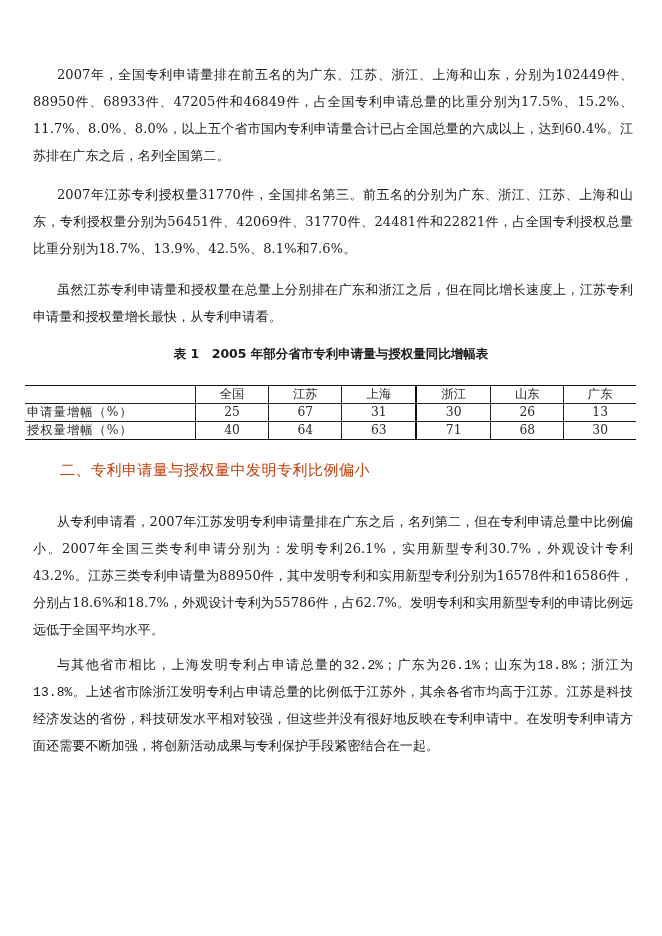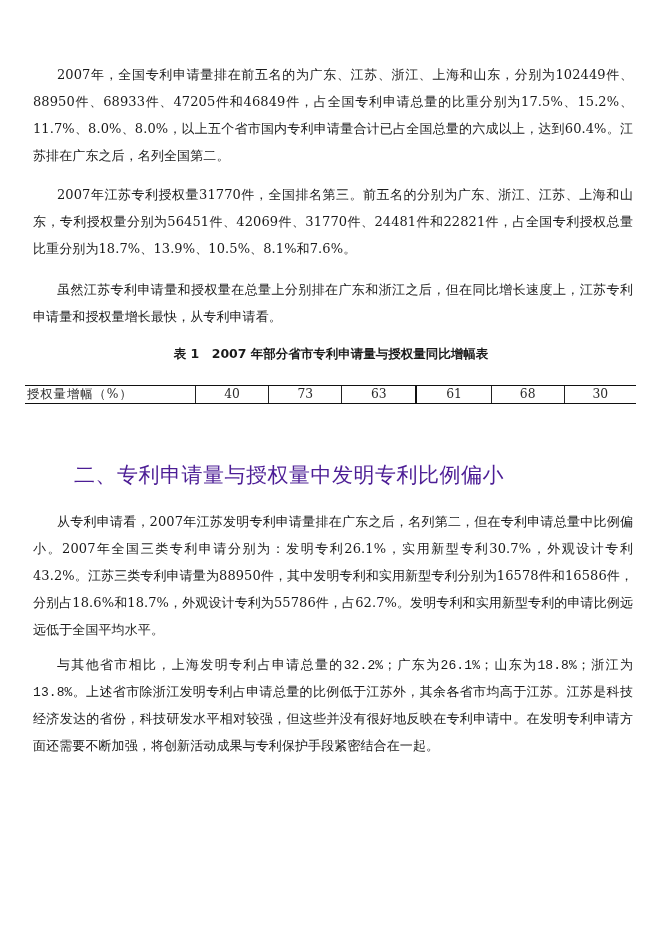--- a/index.html
+++ b/index.html
@@ -11,40 +11,58 @@
              font-family:"DejaVu Sans","Liberation Sans",sans-serif; font-weight:bold;
              font-size:12.5px; color:#1a1a1a; }
   table.data { position:absolute; left:25px; top:385px; width:611px;
                border-collapse:collapse; font-size:12.3px; }
   table.data td { height:17px; padding:0 4px; text-align:center; line-height:17px;
                   border-left:1px solid #222; border-top:1px solid #222; border-bottom:1px solid #222; color:#2a2a2a; }
   table.data td.rowhead { text-align:left; border-left:none; width:164px; padding-left:2px; letter-spacing:1px; }
   table.data td.sep { border-left:2px solid #111; }
   table.data tr:first-child td { border-top:1.5px solid #111; }
   table.data tr:last-child td { border-bottom:1.5px solid #111;margin-left:24px; }
-  .heading { position:absolute; left:74px; top:461px; font-family:"DejaVu Sans","Liberation Sans",sans-serif;
-             font-size:21px; color:#4c1d95; letter-spacing:0.5px; }
+  .heading { position:absolute; left:60px; top:461px; font-family:"DejaVu Sans","Liberation Sans",sans-serif;
+             font-size:15px; color:#c2410c; letter-spacing:0.5px; }
 </style>
 </head>
 <body>
 
 <p class="para" style="top:61px;">2007年，全国专利申请量排在前五名的为广东、江苏、浙江、上海和山东，分别为102449件、88950件、68933件、47205件和46849件，占全国专利申请总量的比重分别为17.5%、15.2%、11.7%、8.0%、8.0%，以上五个省市国内专利申请量合计已占全国总量的六成以上，达到60.4%。江苏排在广东之后，名列全国第二。</p>
-<p class="para" style="top:181px;">2007年江苏专利授权量31770件，全国排名第三。前五名的分别为广东、浙江、江苏、上海和山东，专利授权量分别为56451件、42069件、31770件、24481件和22821件，占全国专利授权总量比重分别为18.7%、13.9%、10.5%、8.1%和7.6%。</p>
+<p class="para" style="top:181px;">2007年江苏专利授权量31770件，全国排名第三。前五名的分别为广东、浙江、江苏、上海和山东，专利授权量分别为56451件、42069件、31770件、24481件和22821件，占全国专利授权总量比重分别为18.7%、13.9%、42.5%、8.1%和7.6%。</p>
 <p class="para" style="top:276px;">虽然江苏专利申请量和授权量在总量上分别排在广东和浙江之后，但在同比增长速度上，江苏专利申请量和授权量增长最快，从专利申请看。</p>
 
-<div class="caption">表 1　2007 年部分省市专利申请量与授权量同比增幅表</div>
+<div class="caption">表 1　2005 年部分省市专利申请量与授权量同比增幅表</div>
 
 <table class="data">
   <tbody>
+      <tr>
+    <td class="rowhead"></td>
+    <td>全国</td>
+    <td>江苏</td>
+    <td>上海</td>
+    <td class="sep">浙江</td>
+    <td>山东</td>
+    <td>广东</td>
+  </tr>
+  <tr>
+    <td class="rowhead">申请量增幅（%）</td>
+    <td>25</td>
+    <td>67</td>
+    <td>31</td>
+    <td class="sep">30</td>
+    <td>26</td>
+    <td>13</td>
+  </tr>
   <tr>
     <td class="rowhead">授权量增幅（%）</td>
     <td>40</td>
-    <td>73</td>
+    <td>64</td>
     <td>63</td>
-    <td class="sep">61</td>
+    <td class="sep">71</td>
     <td>68</td>
     <td>30</td>
   </tr>
 </tbody>
   </table>
 
 <div class="heading">二、专利申请量与授权量中发明专利比例偏小</div>
 
 <p class="para" style="top:508px;">从专利申请看，2007年江苏发明专利申请量排在广东之后，名列第二，但在专利申请总量中比例偏小。2007年全国三类专利申请分别为：发明专利26.1%，实用新型专利30.7%，外观设计专利43.2%。江苏三类专利申请量为88950件，其中发明专利和实用新型专利分别为16578件和16586件，分别占18.6%和18.7%，外观设计专利为55786件，占62.7%。发明专利和实用新型专利的申请比例远远低于全国平均水平。</p>
 <p class="para" style="top:652px;font-family:Liberation Mono, monospace;">与其他省市相比，上海发明专利占申请总量的32.2%；广东为26.1%；山东为18.8%；浙江为13.8%。上述省市除浙江发明专利占申请总量的比例低于江苏外，其余各省市均高于江苏。江苏是科技经济发达的省份，科技研发水平相对较强，但这些并没有很好地反映在专利申请中。在发明专利申请方面还需要不断加强，将创新活动成果与专利保护手段紧密结合在一起。</p>

